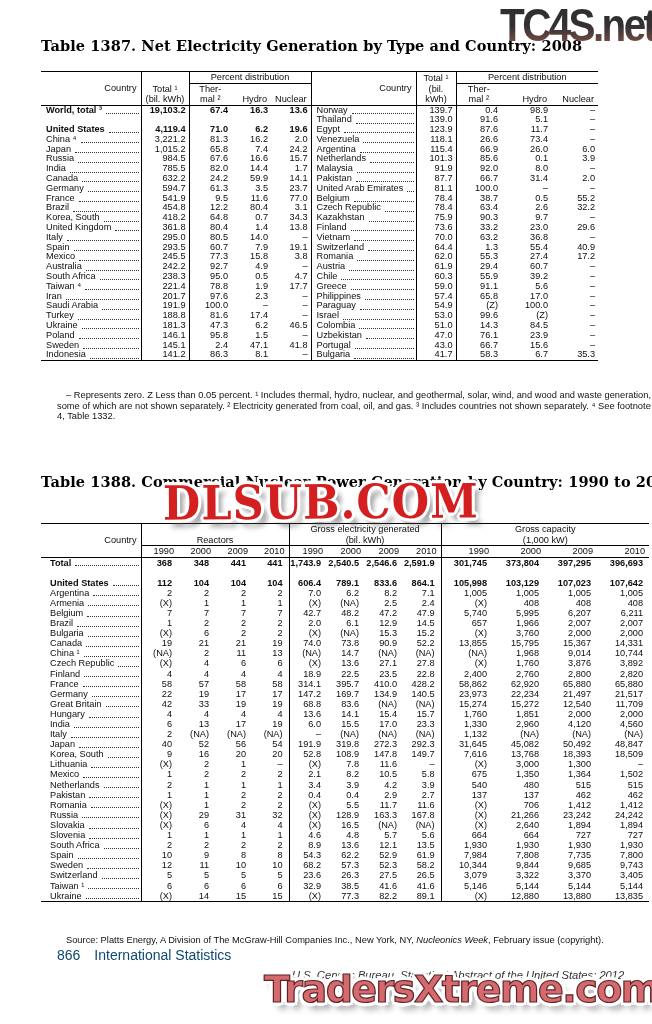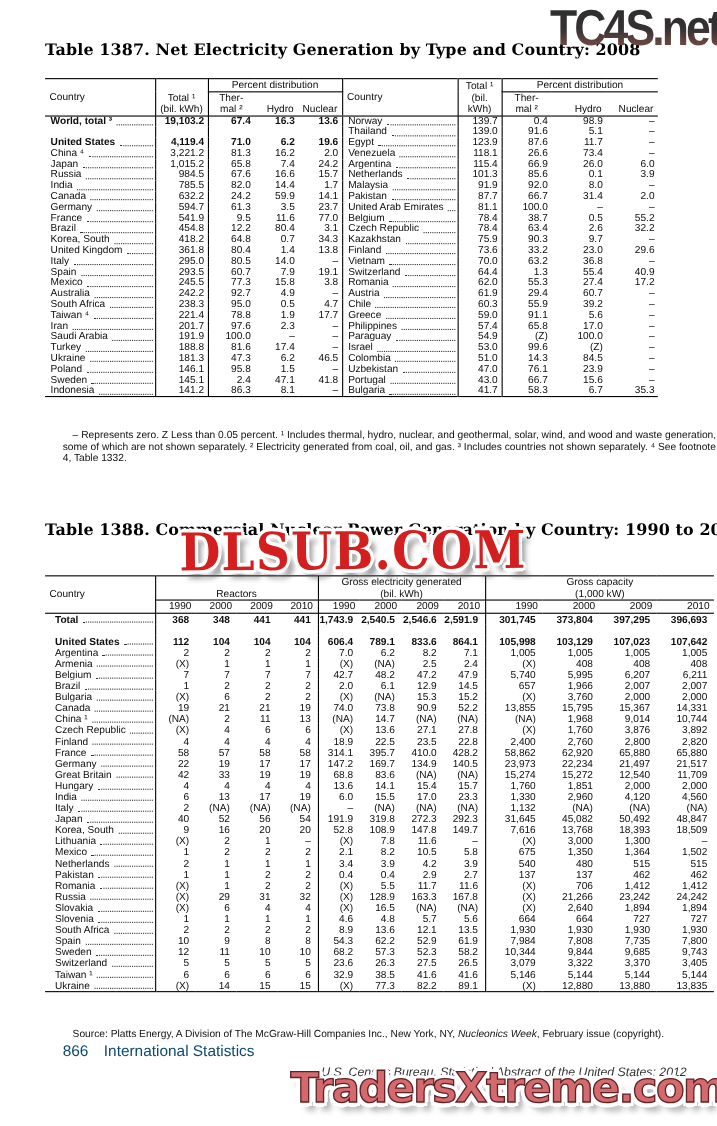--- a/index.html
+++ b/index.html
@@ -11,21 +11,21 @@
   .t-title{font-family:"DejaVu Serif",serif;font-weight:bold;font-size:14.5px;
            margin:0;white-space:nowrap;letter-spacing:.1px;color:#000;}
   .note{font-size:9.4px;margin:0;color:#222;line-height:11px;}
 
   
   table{border-collapse:collapse;table-layout:fixed;}
   .tbl{border-top:1.3px solid #000;border-bottom:1.4px solid #000;font-size:9.2px;color:#0d0d0d;}
   .tbl87{width:557px;}
   .tbl88{width:608px;}
   .tbl thead th{font-weight:normal;font-size:9.2px;padding:0 4px;border-bottom:1.3px solid #000;line-height:10.5px;}
-  .thc{vertical-align:middle;text-align:left;}
+  .thc{vertical-align:middle;text-align:right;}
   .tht{vertical-align:bottom;text-align:center;padding-bottom:1px;}
   .pd{border-bottom:1px solid #000;text-align:center;vertical-align:bottom;}
   .grp{border-bottom:1px solid #000;text-align:center;vertical-align:bottom;padding-bottom:1px;}
   .thm{text-align:center;vertical-align:bottom;padding-bottom:1px;}
   .thr{text-align:right;vertical-align:bottom;padding:0 3px 1px 0;}
   .yr{text-align:right;vertical-align:bottom;padding:0 7px 1px 0;}
   .vr{border-right:1px solid #000;}
 
   .tbl87 td{height:9.8px;line-height:9.8px;}
   .tbl88 td{height:10.1px;line-height:10.1px;}

